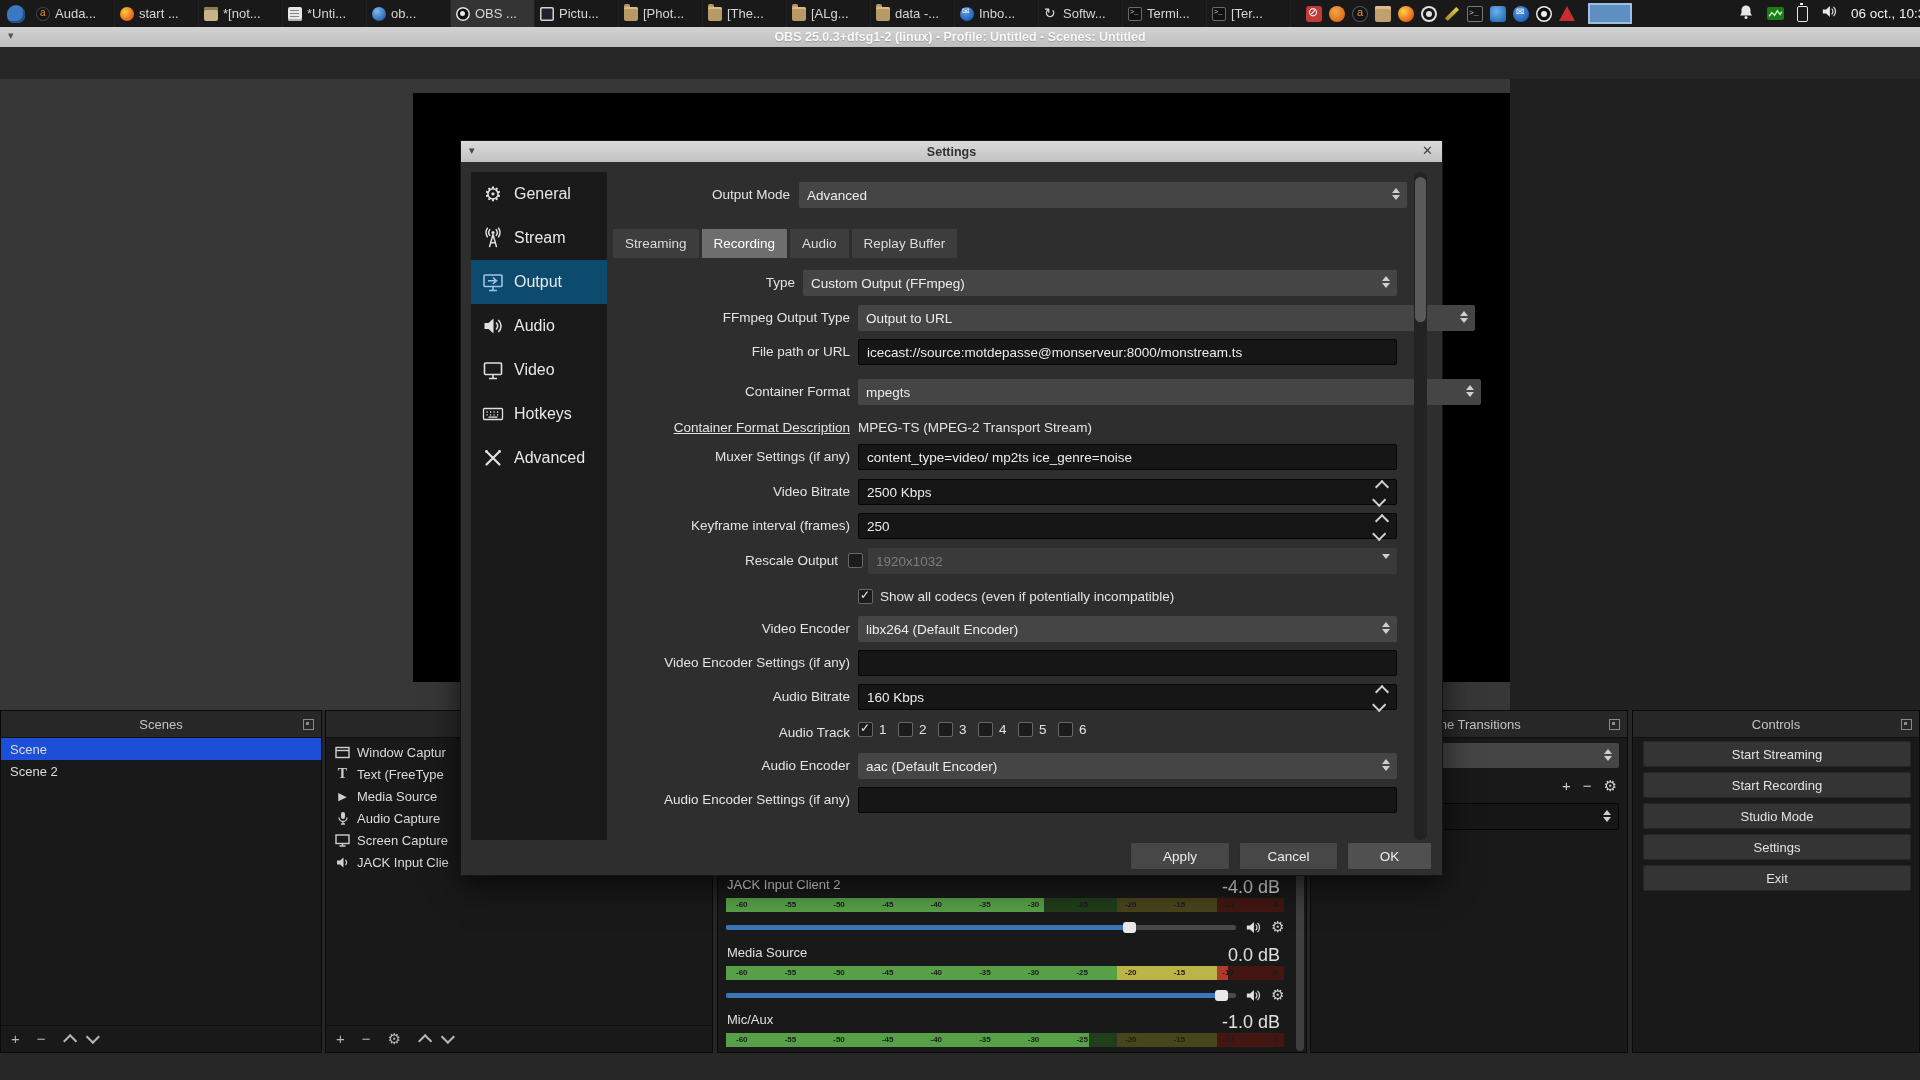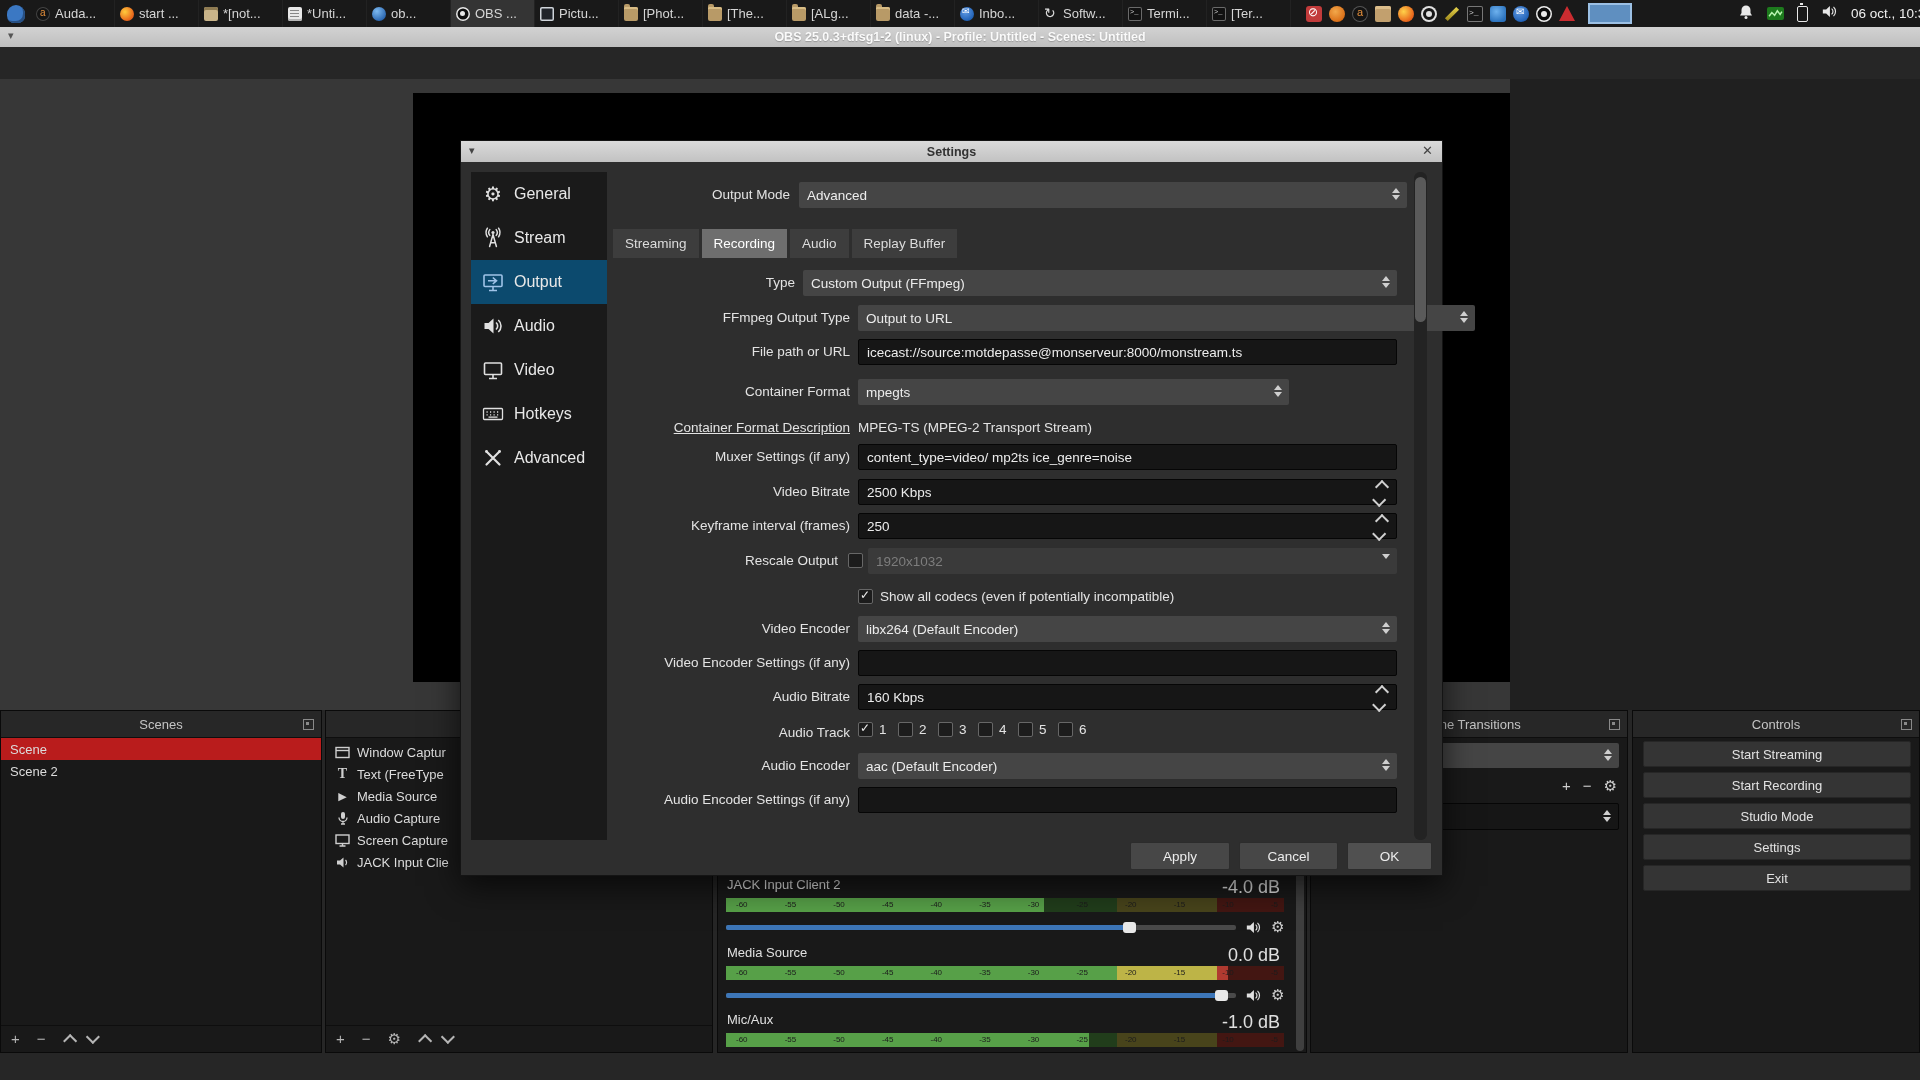--- a/index.html
+++ b/index.html
@@ -71,35 +71,35 @@
   .preview-black{position:absolute;left:413px;top:14px;width:1097px;height:589px;background:#000;}
   .right-dark{position:absolute;left:1510px;top:0;width:410px;height:631px;background:#202020;}
 
   
   .panel{position:absolute;top:710px;height:343px;background:#191919;border:1px solid #0a0a0a;box-sizing:border-box;}
   .panel-header{height:26px;background:#272727;display:flex;align-items:center;justify-content:center;position:relative;border-bottom:1px solid #0e0e0e;}
   .panel-title{font-size:13px;color:#c4c4c4;}
   .float-icon{position:absolute;right:7px;top:8px;width:9px;height:9px;border:1px solid #8a8a8a;}
   .float-icon::after{content:"";position:absolute;left:2px;top:2px;width:3px;height:3px;background:#8a8a8a;}
   .list-row{height:22px;display:flex;align-items:center;padding-left:9px;font-size:13px;color:#dcdcdc;white-space:nowrap;overflow:hidden;gap:7px;}
-  .list-row.sel{background:#b91c1c;}
+  .list-row.sel{background:#1d4ed8;}
   .dock-toolbar{position:absolute;left:0;right:0;bottom:0;height:26px;border-top:1px solid #0e0e0e;display:flex;align-items:center;gap:17px;padding-left:10px;color:#b5b5b5;}
   .tbi{font-size:15px;color:#b5b5b5;line-height:26px;}
   .chev{display:inline-block;width:8px;height:8px;border-style:solid;border-color:#b5b5b5;border-width:2px 2px 0 0;}
   .chev.up{transform:rotate(-45deg) translateY(3px);}
   .chev.dn{transform:rotate(135deg) translateY(3px);}
 
   
   .mx-ch{position:absolute;left:0;width:100%;}
   .mx-name{position:absolute;left:9px;top:0;font-size:13px;color:#e0e0e0;}
   .mx-db{position:absolute;right:26px;top:0;font-size:18px;color:#e0e0e0;}
   .mx-meter{position:absolute;left:8px;right:22px;top:21px;height:14px;background:#101010;overflow:hidden;}
   .mx-grad{position:absolute;inset:0;background:linear-gradient(90deg,#57a048 0%,#57a048 70%,#bdb447 70%,#bdb447 88%,#b03a30 88%,#b03a30 100%);}
   .mx-dim{position:absolute;top:0;bottom:0;right:0;background:rgba(0,0,0,0.62);}
-  .mx-ticks{position:absolute;inset:0;display:flex;justify-content:space-between;padding:0 6px 0 10px;align-items:center;}
+  .mx-ticks{position:absolute;inset:0;display:flex;justify-content:space-between;padding:0 6px 0 10px;align-items:center;font-weight:bold;}
   .mx-ticks span{font-size:8px;color:#1c1c1c;transform:translateY(-1px);}
   .mx-sliderrow{position:absolute;left:8px;right:8px;height:20px;display:flex;align-items:center;}
   .mx-track{position:relative;width:510px;height:5px;background:#4a4a4a;border-radius:2px;}
   .mx-fill{position:absolute;left:0;top:0;bottom:0;background:#3d76b8;border-radius:2px;}
   .mx-handle{position:absolute;top:-3px;width:13px;height:11px;background:#e9e9e9;border-radius:3px;margin-left:-6px;}
   .mx-spk{margin-left:9px;display:inline-flex;}
   .mx-gear{margin-left:9px;font-size:15px;color:#cfcfcf;}
 
   
   .tr-combo{position:absolute;left:8px;right:8px;height:25px;background:#454545;border-radius:2px;}
@@ -603,21 +603,21 @@
 
     <div class="frow" style="top:198px;">
       <span class="flabel" style="right:592px;">File path or URL</span>
       <div class="tinput" style="left:397px;width:539px;">
         <span class="cval">icecast://source:motdepasse@monserveur:8000/monstream.ts</span>
       </div>
     </div>
 
     <div class="frow" style="top:238px;">
       <span class="flabel" style="right:592px;">Container Format</span>
-      <div class="combo" style="left:397px;width:431px;">
+      <div class="combo" style="left:397px;width:623px;">
         <span class="cval">mpegts</span>
         <span class="carrows">
             <i class="tu"></i>
             <i class="td"></i>
           </span>
       </div>
     </div>
 
     <div class="frow" style="top:274px;">
       <span class="flabel" style="right:592px;text-decoration:underline;">Container Format Description</span>

